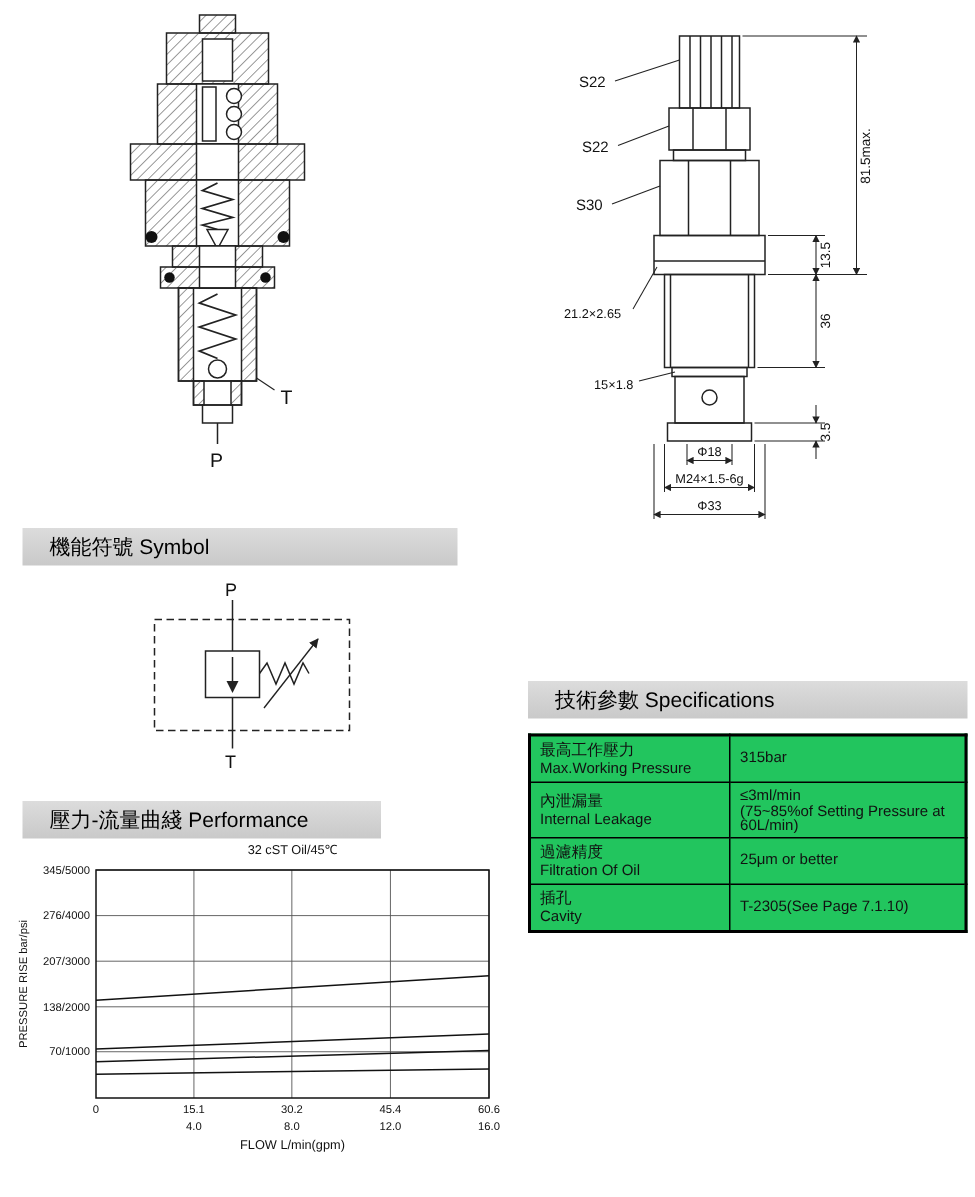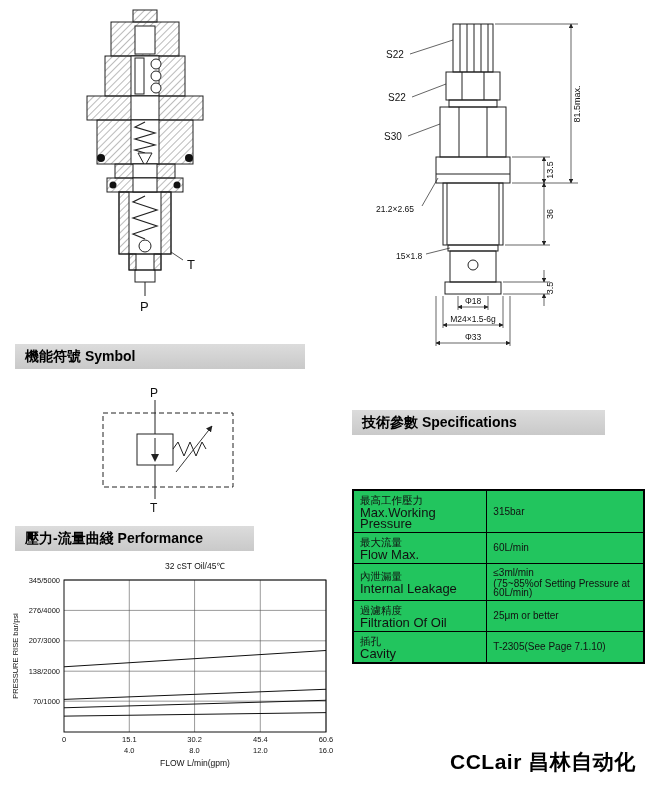--- a/index.html
+++ b/index.html
@@ -2,26 +2,26 @@
 <html><head>
 <meta charset="utf-8">
 <style>
   html,body{margin:0;padding:0;background:#fff;}
   .page{position:relative;width:650px;height:798px;background:#fff;overflow:hidden;
         font-family:"Liberation Sans",sans-serif;color:#111;}
   .abs{position:absolute;}
   svg text{font-family:"Liberation Sans",sans-serif;fill:#111;}
   .section-header{position:absolute;height:25px;line-height:25px;
         background:linear-gradient(180deg,#dcdcdc,#c9c9c9);
-        font-size:14px;font-weight:bold;padding-left:10px;box-sizing:border-box;color:#000;}
+        font-size:14px;font-weight:normal;padding-left:18px;box-sizing:border-box;color:#000;margin-top:8px;}
   .spec-table{position:absolute;border-collapse:collapse;border:2px solid #000;background:#22c55e;}
   .spec-table td{border:1px solid #000;padding:3px 6px;vertical-align:middle;}
   .spec-table td.spec-label{width:46%;}
   .spec-table .cn{font-size:10.5px;line-height:13px;}
-  .spec-table .en{font-size:13px;line-height:11px;}
+  .spec-table .en{font-size:10px;line-height:11px;}
   .spec-table td.spec-value{font-size:10px;line-height:12px;margin-left:12px;}
   .spec-table td.spec-value .small{font-size:10px;line-height:9px;}
   .brand{position:absolute;font-size:21px;font-weight:bold;letter-spacing:0.5px;color:#000;}
 </style>
 </head>
 <body>
 
 <div class="page">
 
   <svg class="abs" style="left:35px;top:6px" width="220" height="330" viewBox="0 0 220 330">
@@ -164,42 +164,33 @@
       <line x1="67" y1="52" x2="67" y2="70"></line>
       <polygon points="63,68 71,68 67,76" fill="#222" stroke="none"></polygon>
       <polyline points="85,63 90,56 96,70 102,56 108,70 114,56 118,63"></polyline>
       <line x1="88" y1="86" x2="124" y2="40" marker-end="url(#arrS)" stroke-width="0.9"></line>
       <line x1="67" y1="79" x2="67" y2="113"></line>
     </g>
     <text x="62" y="11" font-size="12">P</text>
     <text x="62" y="126" font-size="12">T</text>
   </svg>
 
-  <div class="section-header" style="left:352px;top:410px;width:253px">
+  <div class="section-header" style="left:352px;top:446px;width:293px">
     <span>技術參數 Specifications</span>
   </div>
 
   <table class="spec-table" style="left:352px;top:489px;width:293px">
     <tbody>
         <tr>
           <td class="spec-label">
             <div class="cn">最高工作壓力</div>
             <div class="en">Max.Working Pressure</div>
           </td>
           <td class="spec-value">
             <div>315bar</div>
-          </td>
-        </tr>
-        <tr>
-          <td class="spec-label">
-            <div class="cn">最大流量</div>
-            <div class="en">Flow Max.</div>
-          </td>
-          <td class="spec-value">
-            <div>60L/min</div>
           </td>
         </tr>
         <tr>
           <td class="spec-label">
             <div class="cn">內泄漏量</div>
             <div class="en">Internal Leakage</div>
           </td>
           <td class="spec-value">
             <div>≤3ml/min</div>
             <div class="small">(75~85%of Setting Pressure at 60L/min)</div>
@@ -259,15 +250,14 @@
         <polyline points="56,110.79420289855072 318,94.49275362318839" fill="none" stroke="#111" stroke-width="1"></polyline>
         <polyline points="56,143.39710144927537 318,133.263768115942" fill="none" stroke="#111" stroke-width="1"></polyline>
         <polyline points="56,151.768115942029 318,144.27826086956523" fill="none" stroke="#111" stroke-width="1"></polyline>
         <polyline points="56,160.1391304347826 318,156.61449275362318" fill="none" stroke="#111" stroke-width="1"></polyline>
         <text x="187" y="13" text-anchor="middle" font-size="8.5">32 cST Oil/45℃</text>
         <text x="187" y="210" text-anchor="middle" font-size="8.5">FLOW L/min(gpm)</text>
         <text x="10" y="100" text-anchor="middle" font-size="7.5" transform="rotate(-90 10 100)">PRESSURE RISE bar/psi</text>
       </svg>
   </div>
 
-  <div class="brand" style="left:450px;top:748px">CCLair 昌林自动化</div>
 
 </div>
 
 </body></html>

